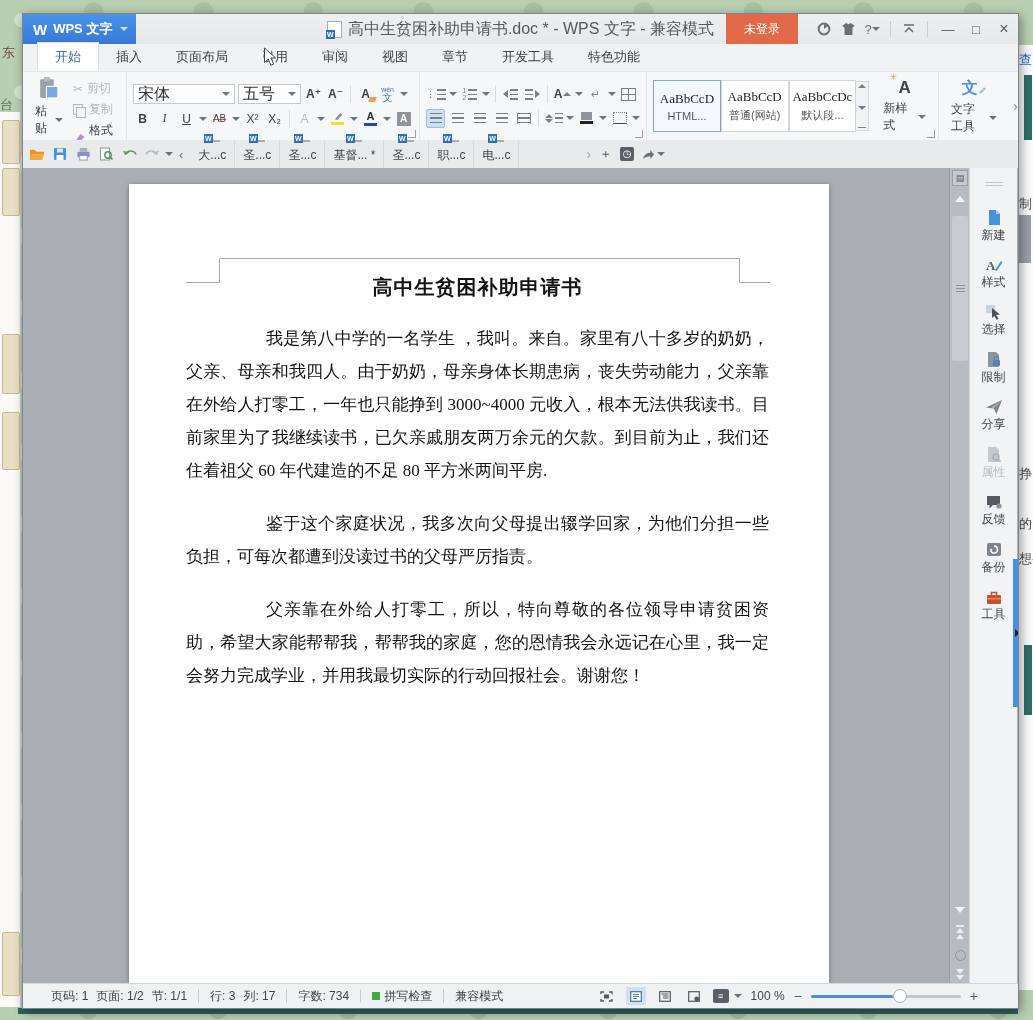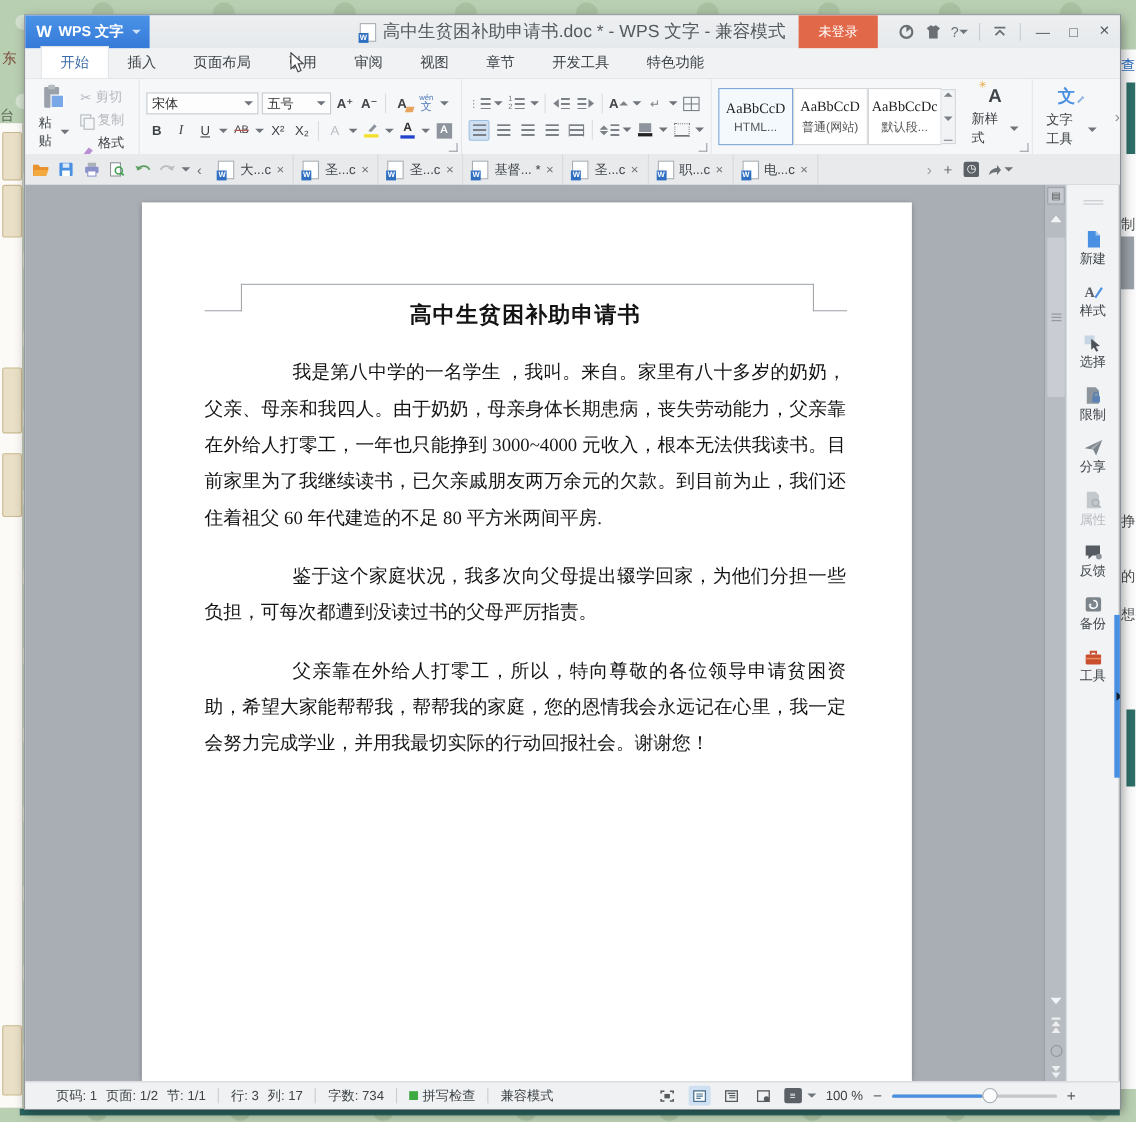--- a/index.html
+++ b/index.html
@@ -44,21 +44,21 @@
   .rtab{padding:5px 17px;font-size:13px;color:#3d4247;}
   .rtab.active{background:#fff;color:#3e6ca8;border:1px solid #e0e3e6;border-bottom:none;}
   .cursor-svg{position:absolute;z-index:99;}
   
   .ribbon{position:absolute;left:0;top:58px;width:100%;height:68px;background:#f6f7f8;border-bottom:1px solid #d9dcdf;display:flex;}
   .rgroup{position:relative;display:flex;align-items:center;border-right:1px solid #e3e6e8;padding:4px 6px;box-sizing:border-box;}
   .rbtn-big{display:flex;flex-direction:column;align-items:center;justify-content:center;gap:2px;padding:2px 6px;font-size:12px;color:#3e4347;}
   .rcol{display:flex;flex-direction:column;justify-content:space-between;height:56px;padding:2px 0;}
   .rbtn{display:flex;align-items:center;gap:4px;font-size:12px;color:#3e4347;padding:2px 4px;}
   .rbtn.dis{color:#b2b7bd;}
-  .sel{background:#fdfdfd;border:1px solid #c6cacf;height:20px;display:flex;align-items:center;justify-content:space-between;font-size:12px;color:#333;padding:0 4px;box-sizing:border-box;}
+  .sel{background:#fdfdfd;border:1px solid #c6cacf;height:20px;display:flex;align-items:center;justify-content:space-between;font-size:16px;color:#333;padding:0 4px;box-sizing:border-box;}
   .fgrid{display:flex;flex-direction:column;gap:5px;}
   .frow{display:flex;align-items:center;gap:3px;}
   .gbtn{min-width:19px;height:19px;display:flex;align-items:center;justify-content:center;font-size:12px;color:#3e4347;border-radius:2px;}
   .gbtn.act{background:#cfe0f2;border:1px solid #9dbfe0;box-sizing:border-box;}
   .gbtn.dis{color:#b9bec4;}
   .u-line{text-decoration:underline;}
   .strike{text-decoration:line-through;text-decoration-color:#c0504d;}
   .hl-ico{display:flex;flex-direction:column;align-items:center;line-height:1;}
   .hl-ico .bar{width:13px;height:3px;margin-top:1px;}
   .ph{display:flex;flex-direction:column;align-items:center;line-height:1;color:#4a76b8;}
@@ -84,21 +84,21 @@
   .tri-u{width:0;height:0;border-left:4px solid transparent;border-right:4px solid transparent;border-bottom:4px solid #7b8187;}
   .tri-d{width:0;height:0;border-left:4px solid transparent;border-right:4px solid transparent;border-top:4px solid #7b8187;}
   .nsty-ico{position:relative;font-size:17px;font-weight:bold;color:#3e4347;}
   .nsty-ico::before{content:"✳";position:absolute;left:-9px;top:-6px;font-size:9px;color:#e8a33d;}
   .ttool-ico{font-size:16px;color:#4a90e2;font-weight:bold;}
   .expand-chev{margin-left:4px;align-self:center;color:#8a9096;font-size:14px;}
   
   .doctabs{position:absolute;left:0;top:126px;width:100%;height:28px;background:#e8eaec;border-bottom:1px solid #cfd3d6;display:flex;align-items:stretch;}
   .qa{display:flex;align-items:center;gap:3px;padding:0 4px;}
   .qa-btn{width:20px;height:20px;display:flex;align-items:center;justify-content:center;}
-  .dtab{display:flex;align-items:center;gap:5px;padding:0 8px;font-size:12px;color:#3f4449;border-right:1px solid #d8dbde;}
+  .dtab{display:flex;align-items:center;gap:5px;padding:0 8px;font-size:12px;color:#3f4449;border-right:1px solid #d8dbde;flex-direction:column;}
   .dtab .x{color:#6b7075;font-size:12px;}
   .dtab.active{background:#5eead4;border-bottom:2px solid #4a90e2;box-sizing:border-box;margin-top:48px;}
   .tabtools{display:flex;align-items:center;gap:8px;padding:0 8px;color:#555a5e;font-size:14px;}
   .clock-ico{width:14px;height:14px;background:#5a6065;color:#fff;font-size:10px;line-height:14px;text-align:center;border-radius:2px;}
   
   .main{position:absolute;left:0;top:154px;width:100%;height:815px;background:#a9aeb5;overflow:hidden;}
   .page{position:absolute;left:106px;top:16px;width:700px;height:799px;background:#fff;box-shadow:0 1px 5px rgba(0,0,0,.35);}
   .hdr-brkt{position:absolute;left:90px;top:74px;width:519px;height:24px;border-top:1px solid #a4a9ae;border-left:1px solid #a4a9ae;border-right:1px solid #a4a9ae;}
   .hdr-brkt::before{content:"";position:absolute;left:-34px;bottom:0;width:34px;border-top:1px solid #a4a9ae;}
   .hdr-brkt::after{content:"";position:absolute;right:-31px;bottom:0;width:31px;border-top:1px solid #a4a9ae;}

